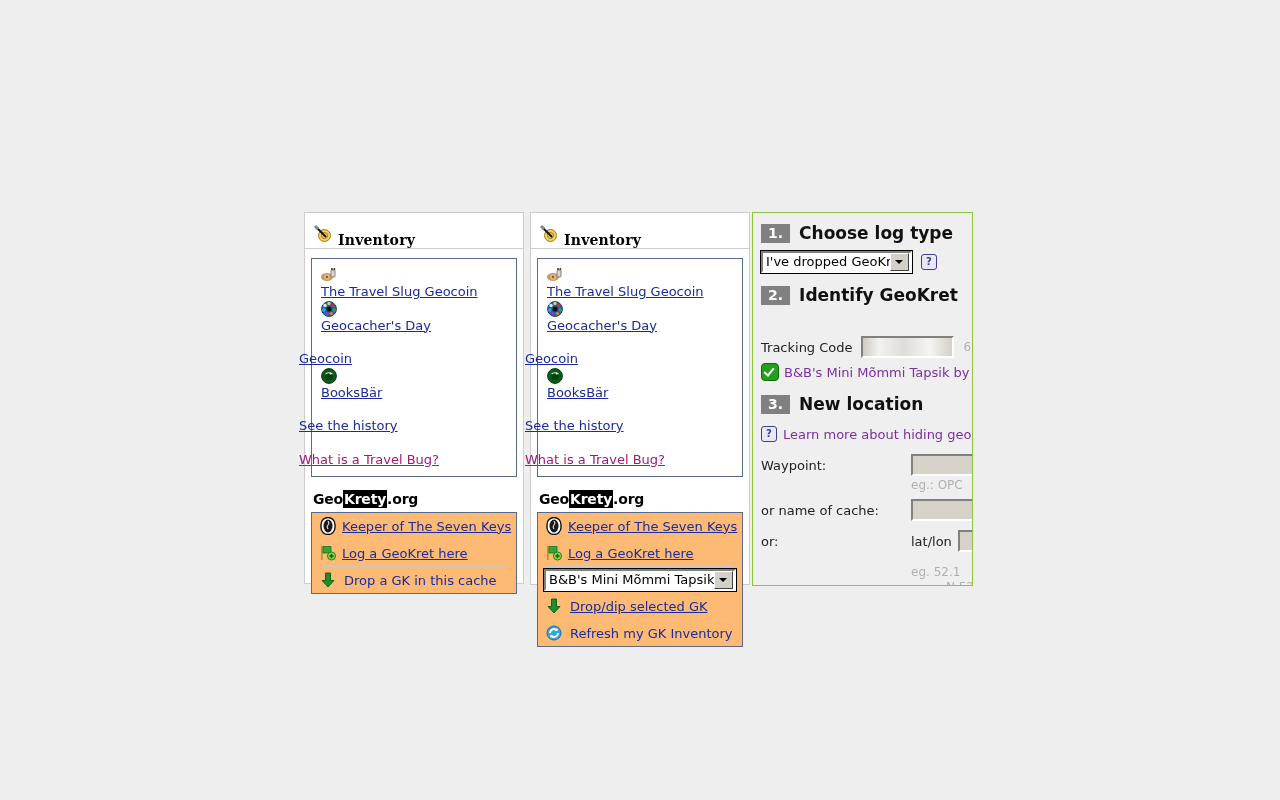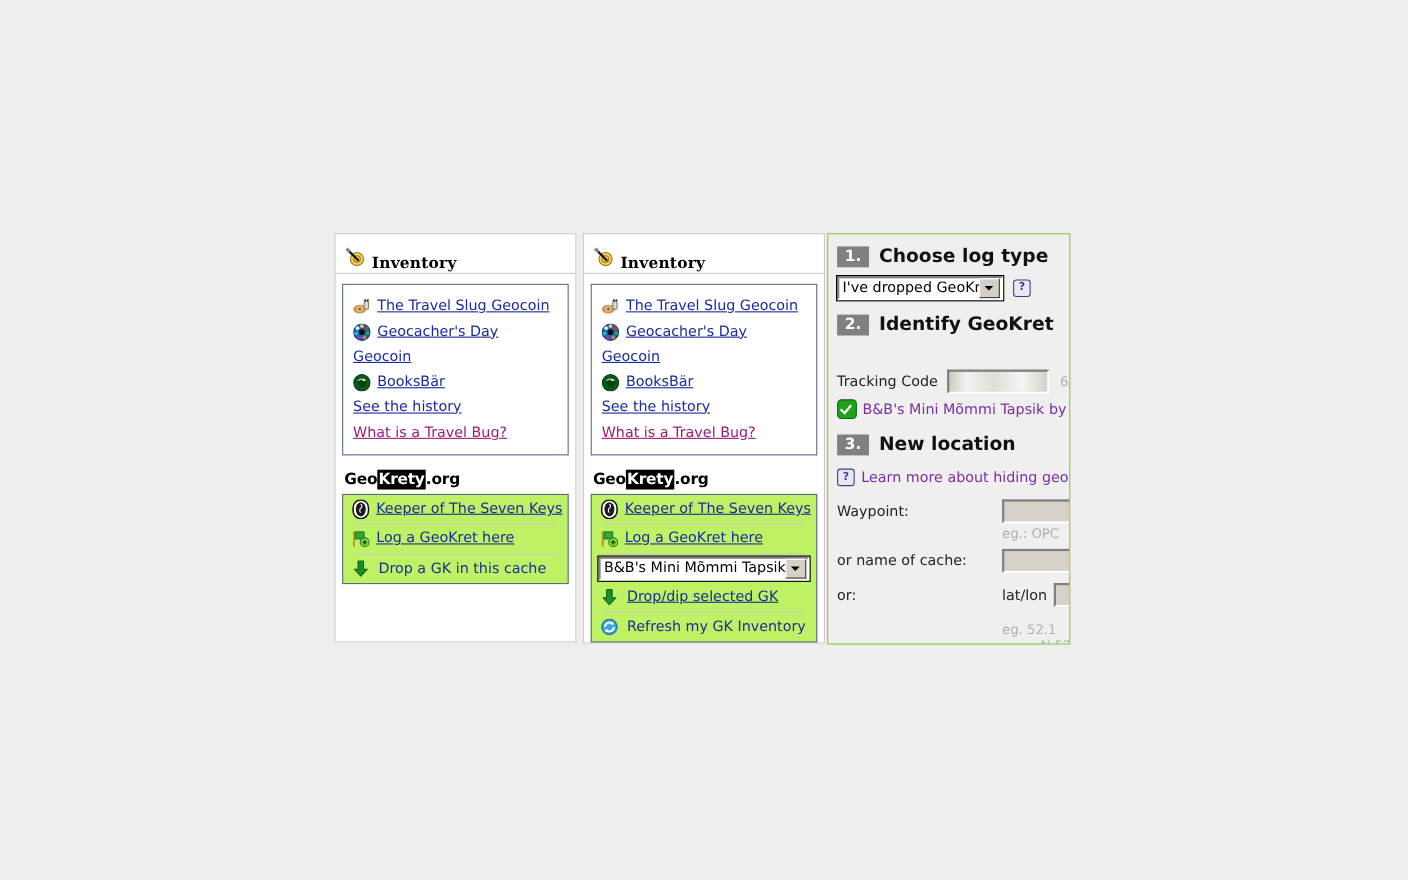--- a/index.html
+++ b/index.html
@@ -49,24 +49,25 @@
   
   .listbox {
     border: 1px solid #5a6a8c;
     margin: 9px 6px 0 6px;
     padding: 8px 0 8px 0;
     background: #fff;
   }
 
   .litem {
     display: flex;
-    align-items: center;
+    align-items: flex-start;
     min-height: 23px;
     padding: 0 6px 0 9px;
     box-sizing: border-box;
+    flex-direction: column;
   }
   .litem .ico {
     width: 16px; height: 16px;
     margin-right: 6px;
     flex: 0 0 16px;
     position: relative;
   }
   .litem .ico.noicon { visibility: hidden; }
 
   a.lnk {
@@ -98,21 +99,21 @@
   }
   .gk-logo-row .inv {
     background: #000000;
     color: #ffffff;
     padding: 1px 1px;
   }
 
   .gk-box {
     border: 1px solid #5a6a8c;
     margin: 5px 6px 0 6px;
-    background: #bef264;
+    background: #fdba74;
     text-align: right;
   }
   .gk-row {
     display: flex;
     align-items: center;
     min-height: 26px;
     padding: 1px 6px 1px 8px;
     box-sizing: border-box;
   }
   .gk-sep {

